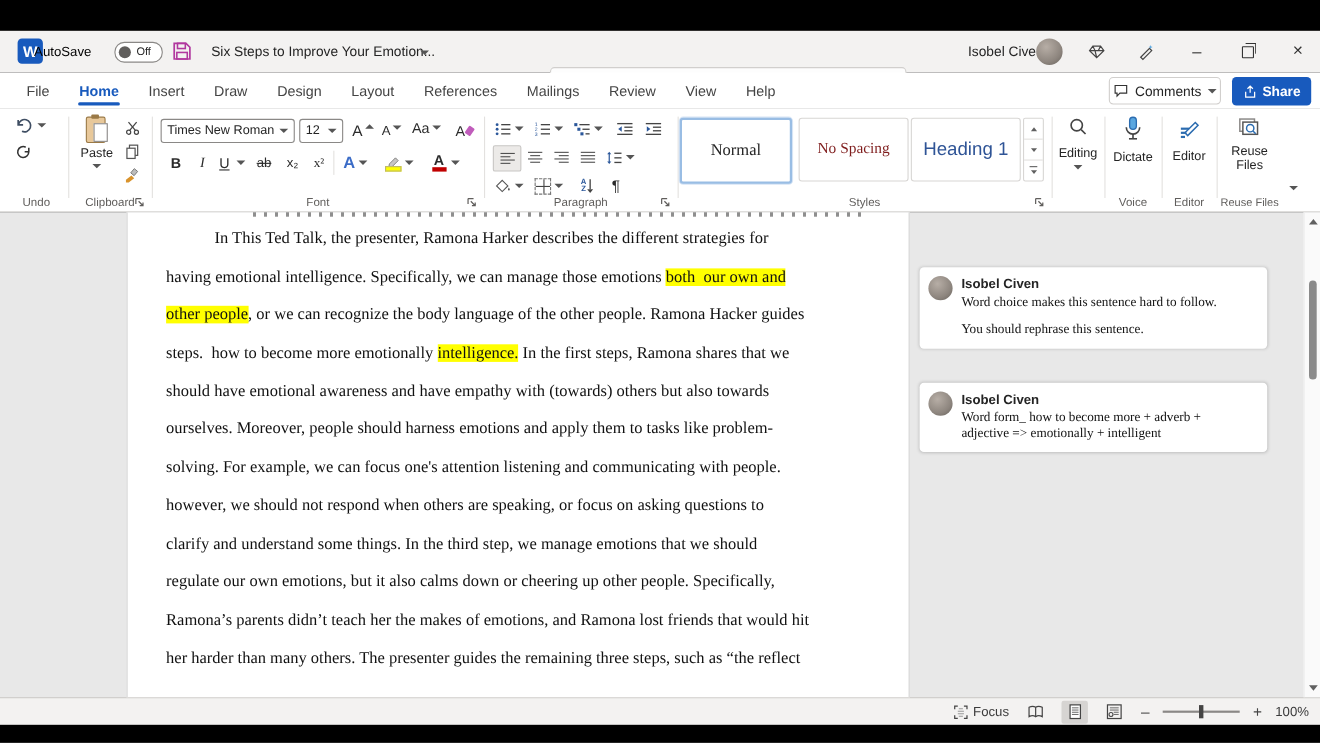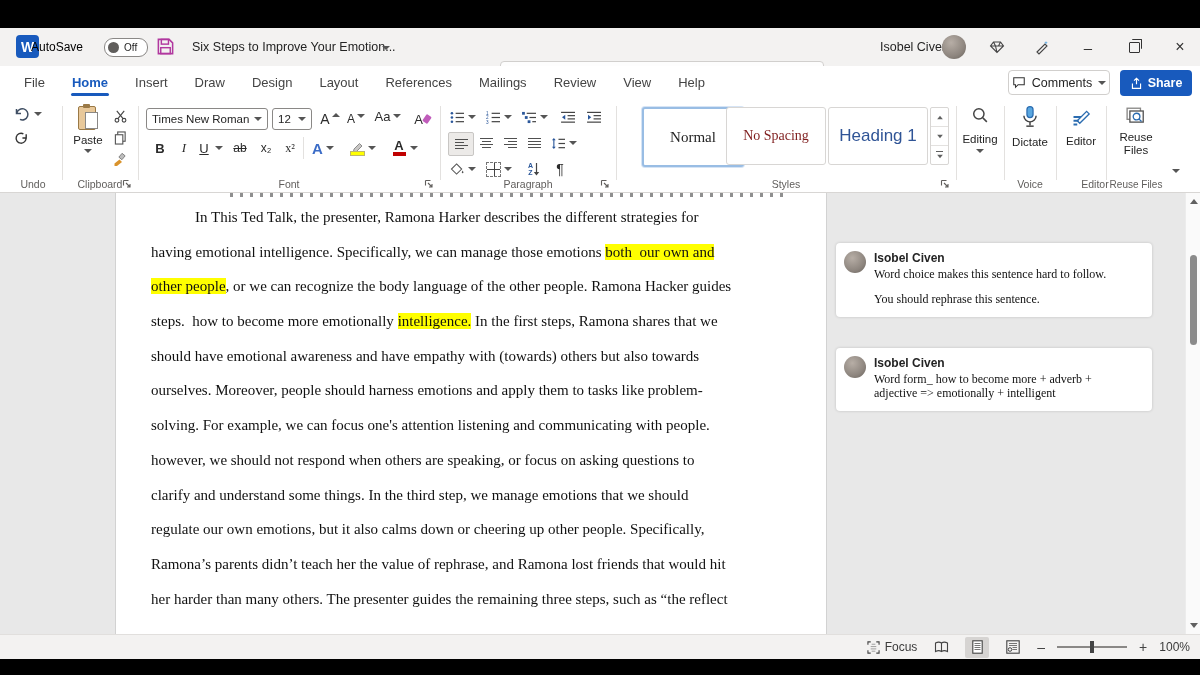--- a/index.html
+++ b/index.html
@@ -444,21 +444,21 @@
       <div class="glabel">Paragraph</div>
       <div class="launcher">
         <svg width="10" height="10" viewBox="0 0 10 10">
             <path d="M1.5 1.5 v5 M1.5 1.5 h5 M4 4 l4 4 M8 5 v3 h-3" fill="none" stroke="#605e5c" stroke-width="1.1"></path>
           </svg>
       </div>
     </div>
     <div class="vdiv" style="left:616px;"></div>
 
     <div class="rgroup" style="left:618px;width:336px;">
-      <div class="style-box selected" style="left:24px;">
+      <div class="style-box selected" style="left:0;">
         <span style="font-family:'Liberation Serif',serif;font-size:15px;color:#242424;">Normal</span>
       </div>
       <div class="style-box" style="left:108px;">
         <span style="font-family:'Liberation Serif',serif;font-size:14px;color:#7f1d1d;">No Spacing</span>
       </div>
       <div class="style-box" style="left:210px;">
         <span style="font-size:17px;color:#2f5496;">Heading 1</span>
       </div>
       <div class="abs" style="left:312px;top:8px;width:17px;height:56px;border:1px solid #d8d6d4;border-radius:2px;display:flex;flex-direction:column;">
         <div style="flex:1;display:flex;align-items:center;justify-content:center;border-bottom:1px solid #e3e1df;">
@@ -500,21 +500,21 @@
           <path d="M2 8 a5 5 0 0 0 10 0" fill="none" stroke="#444" stroke-width="1.2"></path>
           <line x1="7" y1="13" x2="7" y2="16" stroke="#444" stroke-width="1.2"></line>
           <line x1="4" y1="16.5" x2="10" y2="16.5" stroke="#444" stroke-width="1.2"></line>
         </svg>
         <div style="font-size:11.5px;color:#242424;margin-top:4px;">Dictate</div>
       </div>
       <div class="glabel">Voice</div>
     </div>
     <div class="vdiv" style="left:1056px;"></div>
 
-    <div class="rgroup" style="left:1058px;width:46px;padding-left:28px;">
+    <div class="rgroup" style="left:1058px;width:46px;">
       <div class="abs" style="left:0;top:8px;width:46px;text-align:center;">
         <svg width="20" height="20" viewBox="0 0 16 16">
           <path d="M5 11 L12.5 3.5 L14.5 5.5 L7 13 z" fill="#fff" stroke="#2b6cb0" stroke-width="1.1"></path>
           <line x1="2" y1="8" x2="8" y2="8" stroke="#2b6cb0" stroke-width="1.6"></line>
           <line x1="2" y1="11" x2="6" y2="11" stroke="#2b6cb0" stroke-width="1.6"></line>
           <line x1="2" y1="14" x2="5" y2="14" stroke="#2b6cb0" stroke-width="1.6"></line>
         </svg>
         <div style="font-size:11.5px;color:#242424;margin-top:4px;">Editor</div>
       </div>
       <div class="glabel">Editor</div>
@@ -549,21 +549,21 @@
         <div class="doc-line indent"><span>In This Ted Talk, the presenter, Ramona Harker describes the different strategies for</span></div>
         <div class="doc-line"><span>having emotional intelligence. Specifically, we can manage those emotions </span><span class="hl">both  our own and</span></div>
         <div class="doc-line"><span class="hl">other people</span><span>, or we can recognize the body language of the other people. Ramona Hacker guides</span></div>
         <div class="doc-line"><span>steps.  how to become more emotionally </span><span class="hl">intelligence.</span><span> In the first steps, Ramona shares that we</span></div>
         <div class="doc-line"><span>should have emotional awareness and have empathy with (towards) others but also towards</span></div>
         <div class="doc-line"><span>ourselves. Moreover, people should harness emotions and apply them to tasks like problem-</span></div>
         <div class="doc-line"><span>solving. For example, we can focus one's attention listening and communicating with people.</span></div>
         <div class="doc-line"><span>however, we should not respond when others are speaking, or focus on asking questions to</span></div>
         <div class="doc-line"><span>clarify and understand some things. In the third step, we manage emotions that we should</span></div>
         <div class="doc-line"><span>regulate our own emotions, but it also calms down or cheering up other people. Specifically,</span></div>
-        <div class="doc-line"><span>Ramona’s parents didn’t teach her the value of rephrase, and Ramona lost friends that would hit</span></div>
+        <div class="doc-line"><span>Ramona’s parents didn’t teach her the makes of emotions, and Ramona lost friends that would hit</span></div>
         <div class="doc-line"><span>her harder than many others. The presenter guides the remaining three steps, such as “the reflect</span></div>
       </div>
 
     <div id="comments-cards">
         <div class="comment-card">
           <div class="avatar sm"></div>
           <div class="cbody">
             <div class="cauthor">Isobel Civen</div>
             <p>Word choice makes this sentence hard to follow.</p>
             <p>You should rephrase this sentence.</p>

